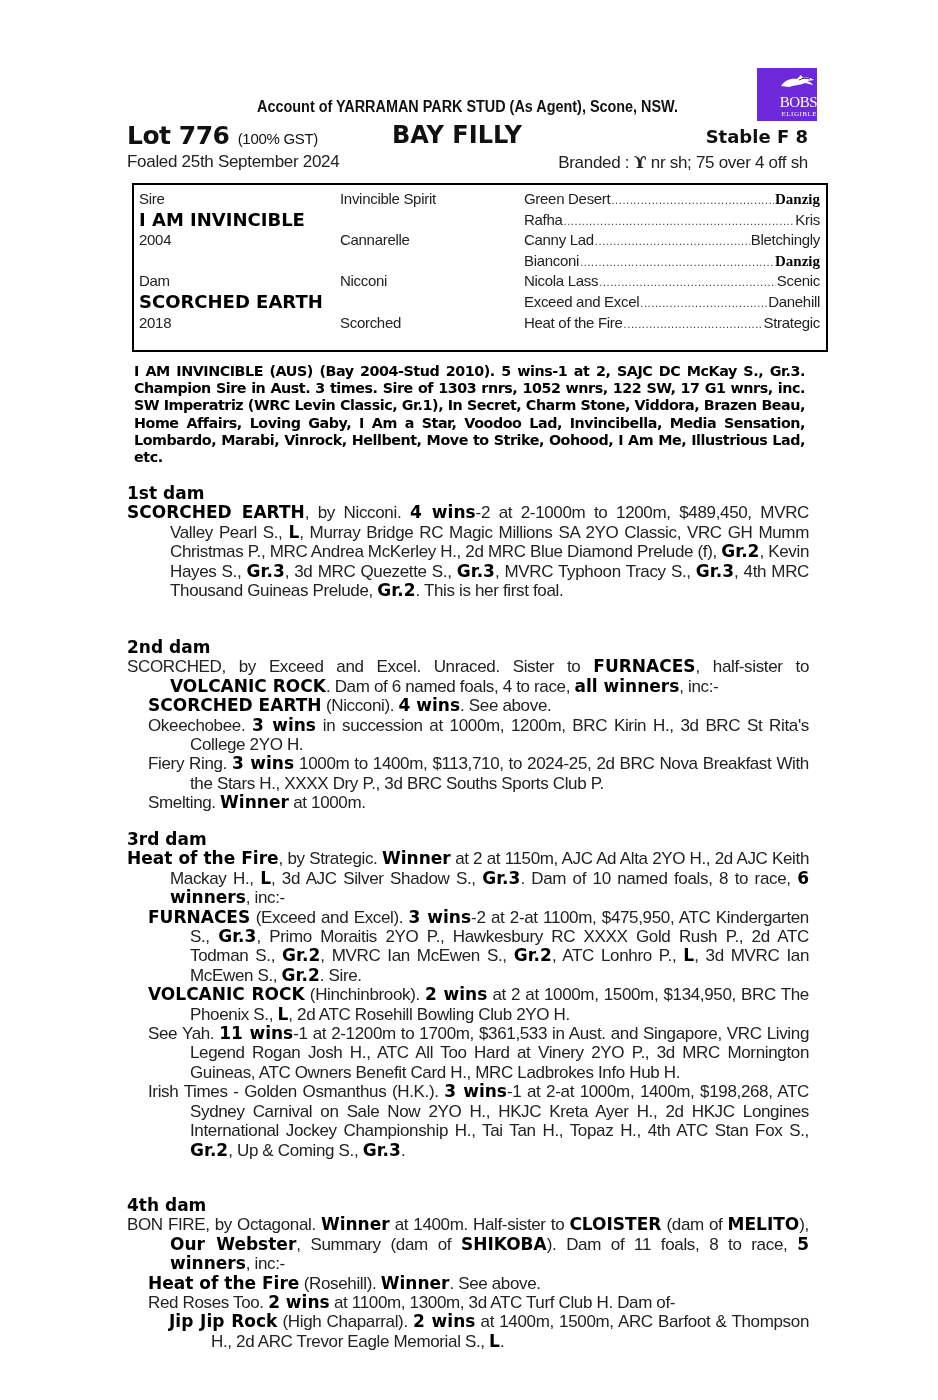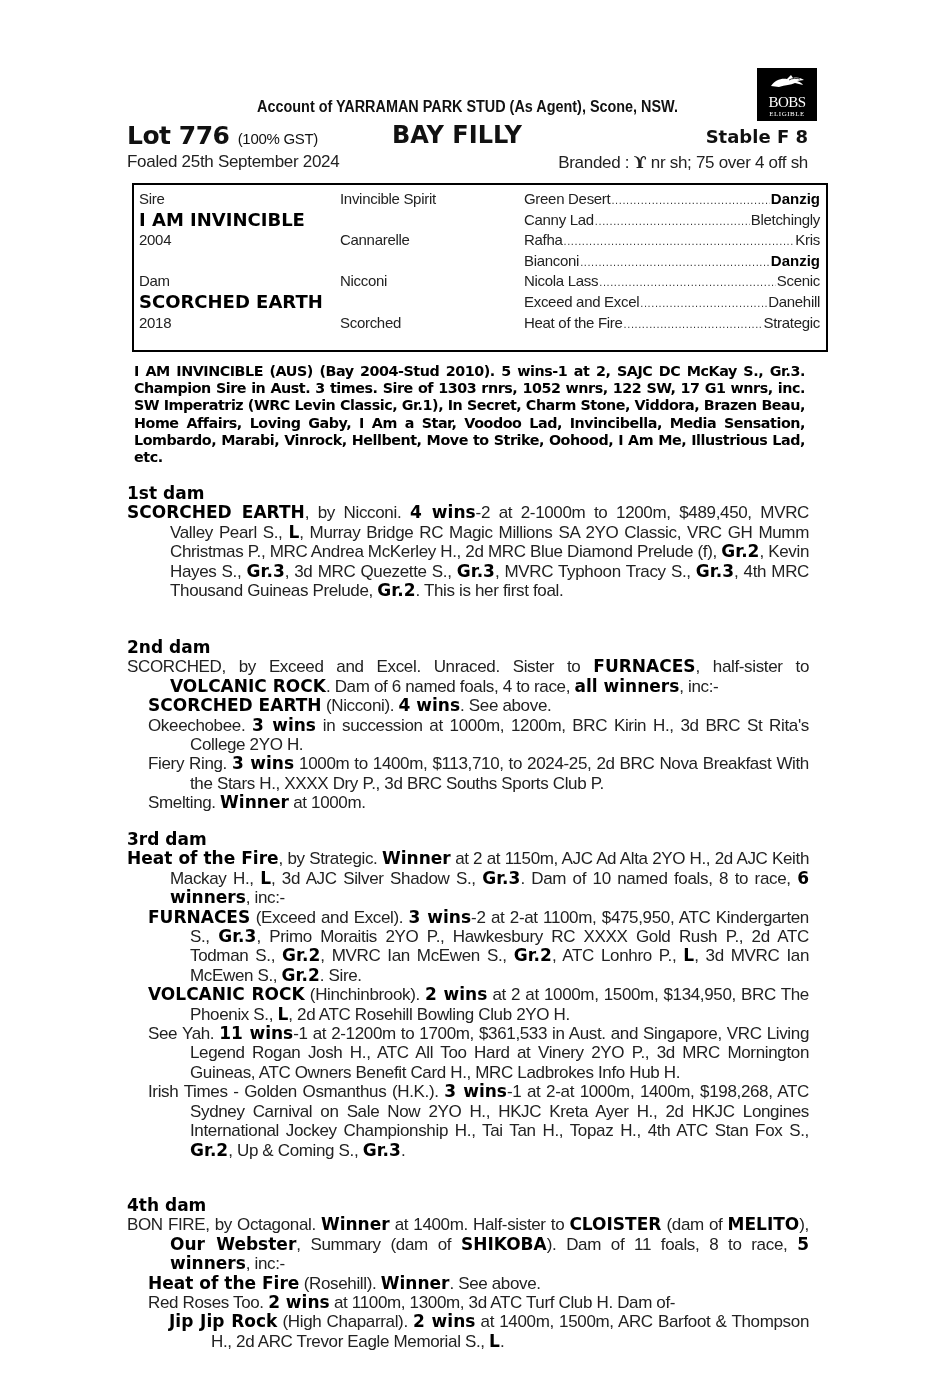--- a/index.html
+++ b/index.html
@@ -1,19 +1,19 @@
 <!DOCTYPE html>
 <html><head>
 <meta charset="utf-8">
 <style>
   html, body { margin: 0; padding: 0; background: #ffffff; }
   body { width: 938px; height: 1400px; position: relative; color: #111; font-family: "Liberation Sans", sans-serif; overflow: hidden; }
   .narrow { font-family: "Liberation Sans", sans-serif; letter-spacing: -0.6px; }
 
-  #logo { position: absolute; left: 757px; top: 68px; width: 60px; height: 53px; background: #000000; color: #fff; text-align: center; }
+  #logo { position: absolute; left: 757px; top: 68px; width: 60px; height: 53px; background: #6d28d9; color: #fff; text-align: right; }
   #logo .horse { font-size: 16px; line-height: 20px; margin-top: 4px; }
   #logo .bobs { font-family: "Liberation Serif", serif; font-size: 15px; line-height: 14px; letter-spacing: -0.5px; }
   #logo .elig { font-family: "Liberation Serif", serif; font-size: 7px; line-height: 10px; letter-spacing: 0.5px; }
 
   #account { position: absolute; left: 127px; top: 98px; width: 681px; text-align: center; font-family: "Liberation Sans", sans-serif; font-weight: bold; font-size: 16px; transform: scaleX(0.9); transform-origin: 50% 50%; }
   #lot-row { position: absolute; left: 127px; top: 121px; width: 681px; height: 30px; }
   #lot-label { position: absolute; left: 0; top: 0; font-family: "DejaVu Sans", sans-serif; font-weight: bold; font-size: 25px; letter-spacing: -0.5px; }
   #lot-gst { font-family: "Liberation Sans", sans-serif; font-weight: normal; font-size: 15px; letter-spacing: -0.3px; }
   #sex { position: absolute; left: 265px; top: 0; font-family: "DejaVu Sans", sans-serif; font-weight: bold; font-size: 24px; letter-spacing: 0px; }
   #stable { position: absolute; right: 0; top: 5px; font-family: "DejaVu Sans", sans-serif; font-weight: bold; font-size: 18px; }
@@ -26,21 +26,21 @@
   .pcol div { height: 20.6px; line-height: 20.6px; white-space: nowrap; }
   #pcol1 { left: 5px; }
   #pcol1 .big { font-family: "DejaVu Sans", sans-serif; font-weight: bold; font-size: 18px; color: #000; letter-spacing: 0; }
   #pcol2 { left: 206px; }
   #pcol3 { left: 390px; width: 296px; }
   .gp { display: flex; align-items: baseline; }
   .gp .name { flex: 0 0 auto; }
   .gp .dots { flex: 1 1 auto; overflow: hidden; white-space: nowrap; color: #333; margin: 0 1px; }
   .gp .dots::after { content: "..................................................................................................................................."; font-size: 11px; letter-spacing: 0.6px; }
   .gp .sire { flex: 0 0 auto; }
-  .gp .sire.bold { font-family: Liberation Sans, sans-serif; font-weight: bold; color: #000; letter-spacing: 0; }
+  .gp .sire.bold { font-family: Liberation Serif, serif; font-weight: bold; color: #000; letter-spacing: 0; }
 
   #sire-summary { position: absolute; left: 134px; top: 363px; width: 671px; font-family: "DejaVu Sans", sans-serif; font-weight: bold; font-size: 14.3px; line-height: 17.2px; text-align: justify; letter-spacing: -0.45px; word-spacing: 0px; color: #000; }
 
   .section { position: absolute; left: 127px; width: 682px; font-size: 17px; line-height: 19.4px; letter-spacing: -0.35px; color: #222; }
   .section h3 { margin: 0; font-family: "DejaVu Sans", sans-serif; font-weight: bold; font-size: 17px; letter-spacing: 0; color: #000; line-height: 19.4px; }
   .section p { margin: 0; text-align: justify; }
   .section .lvl0 { padding-left: 43px; text-indent: -43px; }
   .section .lvl1 { padding-left: 63px; text-indent: -42px; }
   .section .lvl2 { padding-left: 84px; text-indent: -42px; }
   .section b { font-family: "DejaVu Sans", sans-serif; font-weight: bold; color: #000; letter-spacing: 0; }
@@ -100,28 +100,28 @@
     <div></div>
     <div>Scorched</div>
   </div>
   <div class="pcol narrow" id="pcol3">
       <div class="gp">
         <span class="name">Green Desert</span>
         <span class="dots"></span>
         <span class="sire bold">Danzig</span>
       </div>
       <div class="gp">
+        <span class="name">Rafha</span>
+        <span class="dots"></span>
+        <span class="sire">Kris</span>
+      </div>
+      <div class="gp">
         <span class="name">Canny Lad</span>
         <span class="dots"></span>
         <span class="sire">Bletchingly</span>
-      </div>
-      <div class="gp">
-        <span class="name">Rafha</span>
-        <span class="dots"></span>
-        <span class="sire">Kris</span>
       </div>
       <div class="gp">
         <span class="name">Bianconi</span>
         <span class="dots"></span>
         <span class="sire bold">Danzig</span>
       </div>
       <div class="gp">
         <span class="name">Nicola Lass</span>
         <span class="dots"></span>
         <span class="sire">Scenic</span>

